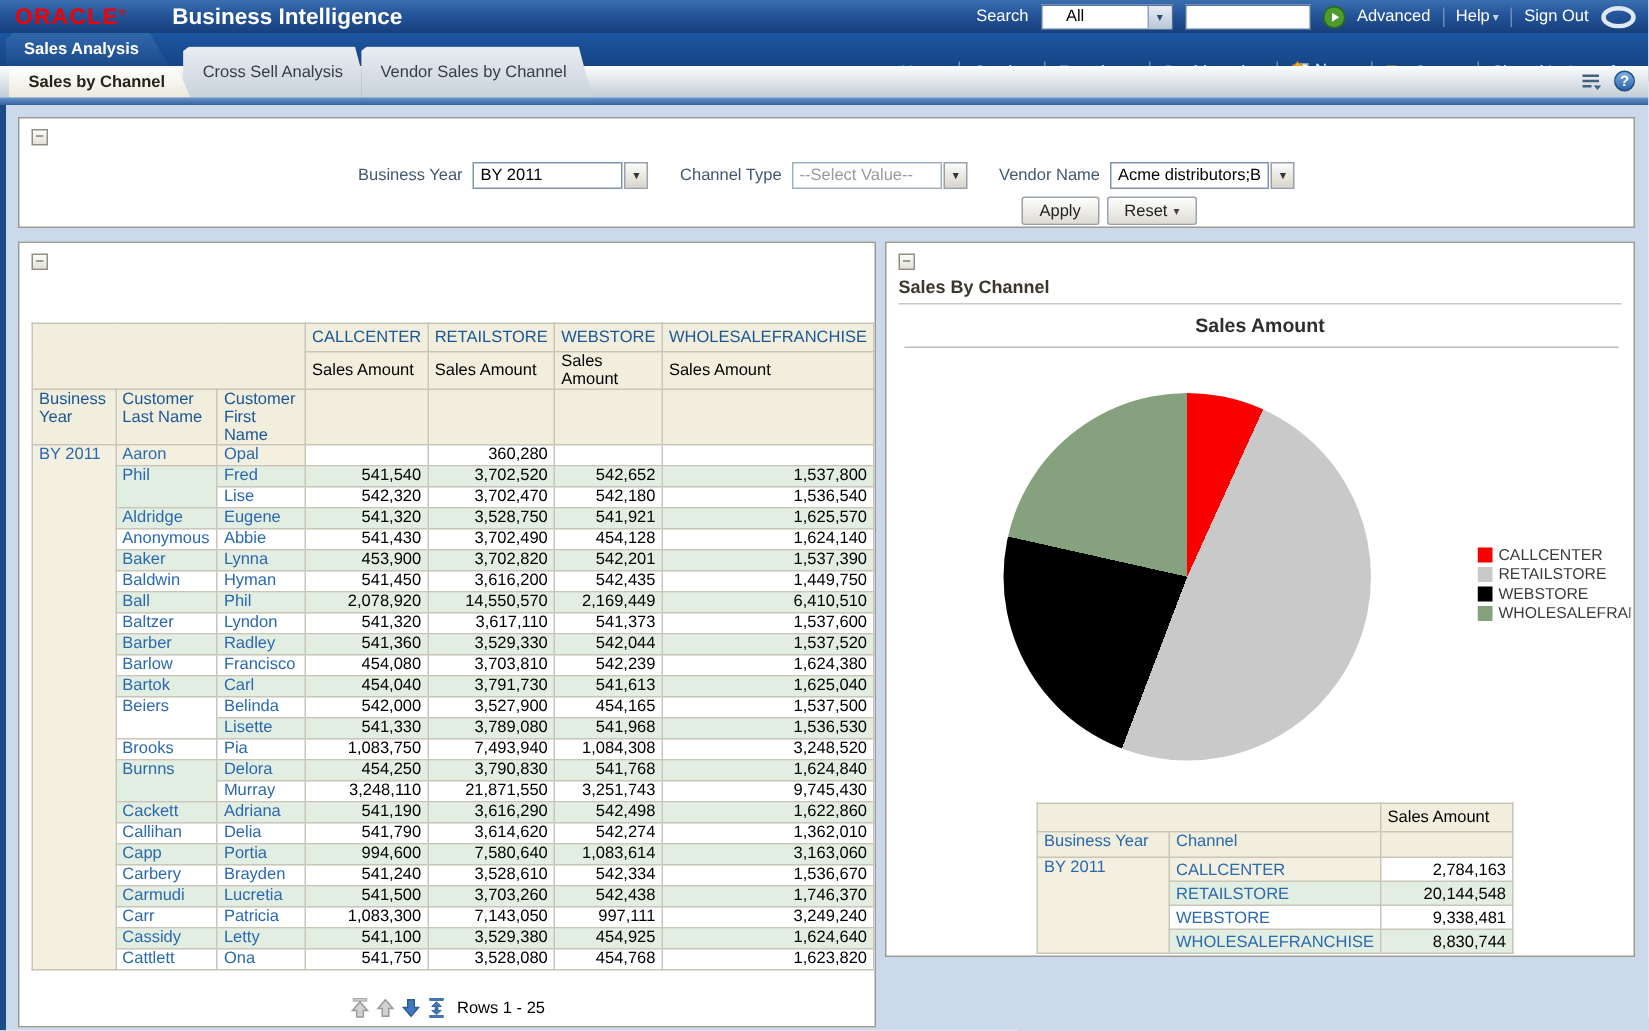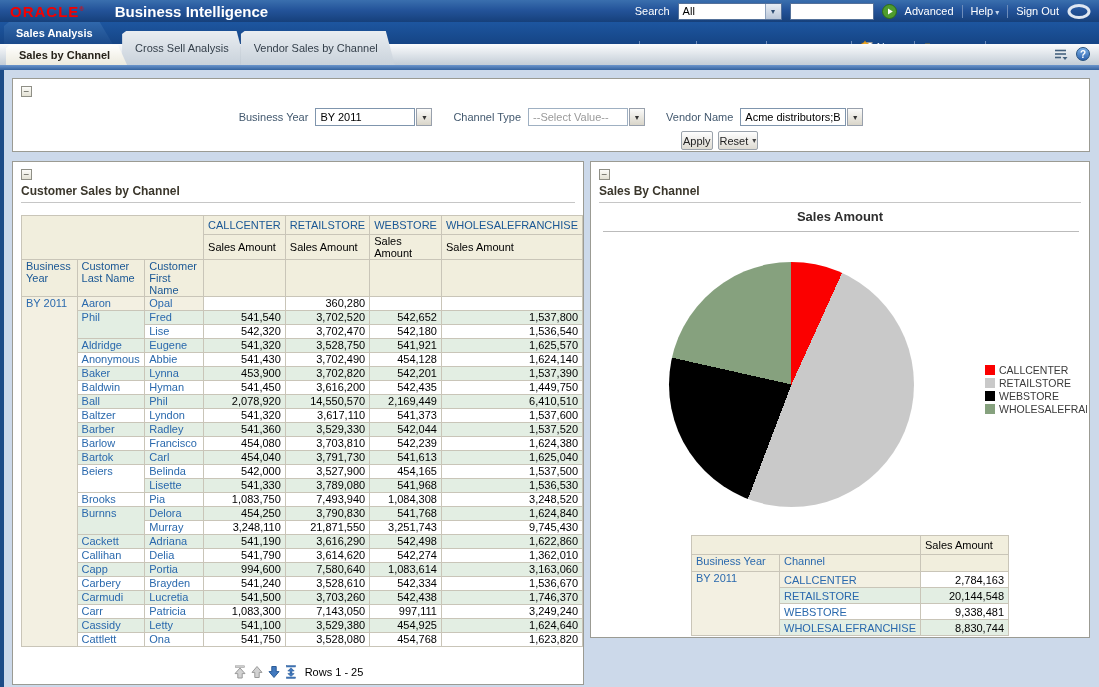--- a/index.html
+++ b/index.html
@@ -7,21 +7,21 @@
   .screen { position:relative; width:1099px; height:687px; background:#ccd9ea; overflow:hidden; font-size:11px; }
 
   
   .brandbar { position:absolute; top:0; left:0; right:0; height:22px;
     background:linear-gradient(180deg,#3a6fae 0%,#24549a 45%,#16407b 100%);
     display:flex; align-items:center; color:#fff; }
   .oralogo { color:#f40000; font-weight:bold; font-size:15px; letter-spacing:1px; margin-left:10px; }
   .oralogo sup { font-size:6px; }
   .product { font-size:15px; font-weight:bold; margin-left:30px; }
   .brand-right { margin-left:auto; display:flex; align-items:center; gap:8px; margin-right:8px; }
-  .combo { display:flex; width:104px; height:17px; background:#fff; border:1px solid #54719a; }
+  .combo { display:flex; width:88px; height:17px; background:#fff; border:1px solid #54719a;padding-left:12px; }
   .combo .ctxt { flex:1; padding:1px 4px; color:#000; line-height:13px; }
   .combo .cbtn { width:16px; background:linear-gradient(#e9eef5,#b9c6d8); color:#2c4a70; display:flex; align-items:center; justify-content:center; font-size:8px; border-left:1px solid #8ea2bd; }
   .searchbox { width:84px; height:17px; border:1px solid #54719a; font-size:11px; padding:0 3px; }
   .vdiv { width:1px; height:13px; background:#6d8cba; }
   .toplink { cursor:default; }
   .chev { font-size:8px; color:#c3d4ea; margin-left:2px; }
 
   
   .navbar { position:absolute; top:22px; left:0; right:0; height:32px;
     background:linear-gradient(180deg,#1d56a0,#123d79); color:#e9f1fb; }
@@ -53,21 +53,21 @@
   .minusbox { position:absolute; top:7px; left:8px; width:11px; height:11px; border:1px solid #8f8f86;
     background:linear-gradient(#fcfcf9,#e3e1d4); color:#55554d; font-size:10px; line-height:9px; text-align:center; }
   .prompts { position:absolute; top:29px; left:0; right:0; display:flex; justify-content:center; align-items:center; gap:7px; }
   .plabel { color:#42586e; }
   .pfield { display:flex; align-items:center; }
   .pbox { height:18px; border:1px solid #7f95ad; background:#fff; padding:0 4px; display:flex; align-items:center; overflow:hidden; white-space:nowrap; }
   .pbox.gray { color:#9a9a9a; border-color:#9fb0c2; }
   .pbtn { width:16px; height:18px; border:1px solid #98a0ac; background:linear-gradient(#fbfbfa,#d9d5c9);
     font-size:7px; color:#333; display:flex; align-items:center; justify-content:center; margin-left:1px; }
   .filter-actions { position:absolute; top:52px; left:668px; display:flex; gap:5px; }
-  .btn { height:19px; padding:0 1px; color:#222; background:linear-gradient(#fefefe,#dedbd2);
+  .btn { height:19px; padding:0 11px; color:#222; background:linear-gradient(#fefefe,#dedbd2);
     border:1px solid #9aa2ab; border-radius:2px; display:flex; align-items:center; gap:4px; font-size:11px; }
   .btn .chevd { font-size:8px; color:#444; }
 
   
   .panel { position:absolute; background:#fff; border:1px solid #9b9b93; }
   .panel-left  { left:12px;  top:161px; width:572px; height:524px; }
   .panel-right { left:590px; top:161px; width:500px; height:477px; overflow:hidden; }
   .panel-title { position:absolute; top:22px; left:8px; right:8px; font-size:12px; font-weight:bold; color:#3b372c;
     border-bottom:1px solid #c6c6c6; padding-bottom:4px; }
 
@@ -221,21 +221,20 @@
       <span class="btn">Apply</span>
       <span class="btn">
           <span>Reset</span>
           <span class="chevd">▾</span>
         </span>
     </div>
   </div>
 
   <div class="panel panel-left">
     <div class="minusbox">−</div>
-    <div class="panel-title">Customer Sales by Channel</div>
     <table class="ctable">
       <colgroup>
           <col style="width:72px">
           <col style="width:73px">
           <col style="width:77px">
           <col style="width:73px">
           <col style="width:75px">
           <col style="width:65px">
           <col style="width:122px">
         </colgroup>

